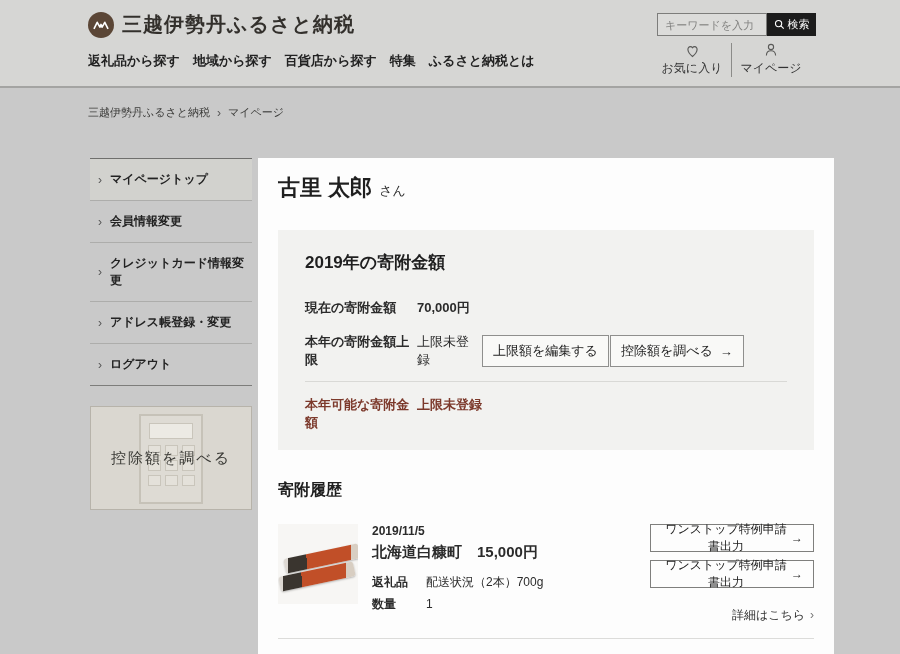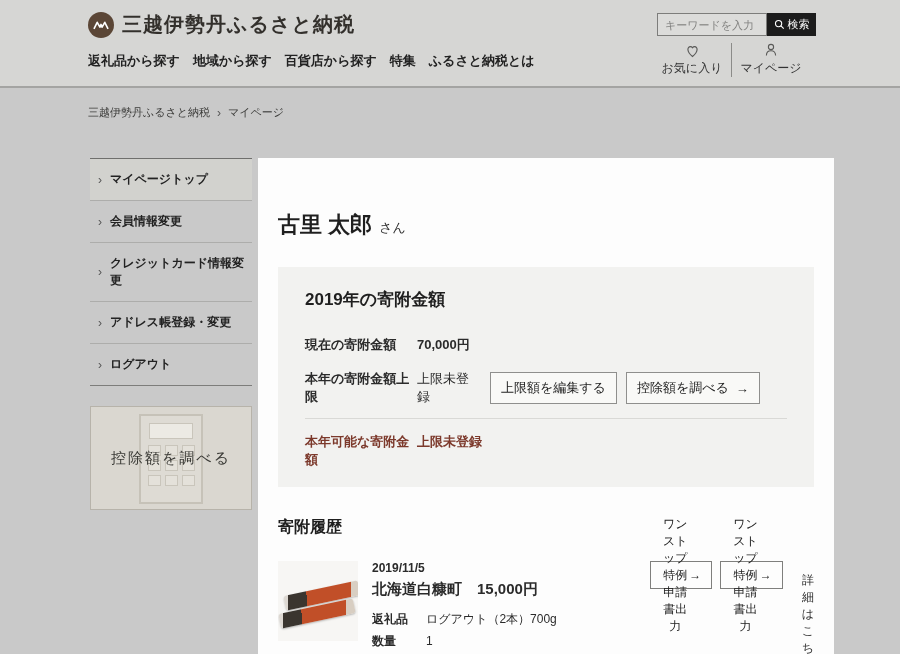--- a/index.html
+++ b/index.html
@@ -60,53 +60,53 @@
   .calc-keys { display:grid; grid-template-columns:repeat(3,13px); gap:4px; justify-content:center; }
   .calc-key { height:11px; border:1px solid #c9c5bb; background:#e4e1da; }
   .side-banner-label {
     position:absolute; inset:0; display:flex; align-items:center; justify-content:center;
     font-size:15px; letter-spacing:2px; color:#3a3a36; z-index:1;
   }
 
   
   .panel { width:576px; margin-left:6px; background:#fdfdfd; min-height:640px; padding:15px 20px 40px; }
   .username { display:flex; align-items:baseline; gap:7px; }
-  .username .name { font-size:22px; font-weight:bold; color:#1f1f1f;margin-top:37px; }
+  .username .name { font-size:22px; font-weight:bold; color:#1f1f1f; }
   .username .hon { font-size:13px; color:#2b2b2b; }
 
   .summary { margin-top:27px; background:#f2f2f0; padding:21px 27px 18px; }
   .summary-title { font-size:17px; font-weight:bold; margin-bottom:21px; color:#1f1f1f; }
   .srow { display:flex; align-items:center; font-size:13px; margin-bottom:12px; min-height:26px; }
   .srow .slbl { width:112px; flex:none; font-weight:bold; }
   .sval-bold { font-weight:bold; }
   .sval { width:64px; }
   .sbtn {
     border:1px solid #8f8f8d; background:#f9f9f7; font-size:13px; color:#222;
-    padding:6px 10px; margin-left:9px; display:inline-flex; align-items:center; gap:7px; cursor:pointer;
+    padding:6px 10px; margin-left:1px; display:inline-flex; align-items:center; gap:7px; cursor:pointer;
     font-family:inherit;
   }
   .sdivider { border-top:1px solid #d9d9d6; margin:4px 0 14px; }
   .shighlight { display:flex; font-size:13px; font-weight:bold; color:#7c392b; }
   .shighlight .slbl { width:112px; flex:none; }
 
   .history-title { font-size:16px; font-weight:bold; margin:30px 0 10px; color:#1f1f1f; }
   .entry { display:flex; padding:13px 0 14px; }
   .entry.second { border-top:1px solid #dcdcda; }
   .thumb { width:80px; height:80px; flex:none; position:relative; overflow:hidden; background:#f7f6f4; }
   .pack { position:absolute; width:76px; height:15px; border-radius:3px; transform:rotate(-12deg);
     background:linear-gradient(100deg,#ddd8d2 0 6%,#3a352f 6% 30%,#c14f28 30% 88%,#d8cec2 88%);
     box-shadow:0 1px 2px rgba(0,0,0,.25); }
   .pack1 { left:6px; top:27px; }
   .pack2 { left:1px; top:45px; }
   .einfo { flex:1; margin-left:14px; }
   .edate { font-size:12px; font-weight:bold; }
   .etitle { font-size:15px; font-weight:bold; margin:5px 0 9px; }
   .efield { display:flex; font-size:12px; line-height:22px; }
   .efield .flbl { width:54px; flex:none; font-weight:bold; }
-  .ebtns { width:164px; flex:none; display:flex; flex-direction:row; gap:8px; }
+  .ebtns { width:164px; flex:none; display:flex; flex-direction:column; gap:8px; }
   .ebtn {
     border:1px solid #7f7f7d; background:#fdfdfd; height:28px; font-size:12px; color:#222;
     display:flex; align-items:center; justify-content:space-between; padding:0 10px; cursor:pointer;
     font-family:inherit; width:100%;
   }
   .detail-link { text-align:right; font-size:12px; margin-top:11px; color:#2f2f2f; cursor:pointer; }
   .detail-link .dchev { color:#777; margin-left:5px; }
   svg { display:block; }
 </style>
 </head>
@@ -256,21 +256,21 @@
     <div class="entry">
       <div class="thumb">
         <div class="pack pack1"></div>
         <div class="pack pack2"></div>
       </div>
       <div class="einfo">
         <div class="edate">2019/11/5</div>
         <div class="etitle">北海道白糠町　15,000円</div>
         <div class="efield">
           <span class="flbl">返礼品</span>
-          <span>ログアウト（2本）700g</span>
+          <span>配送状況（2本）700g</span>
         </div>
         <div class="efield">
           <span class="flbl">数量</span>
           <span>1</span>
         </div>
       </div>
       <div class="ebtns">
         <button class="ebtn">
           <span>ワンストップ特例申請書出力</span>
           <span>→</span>

